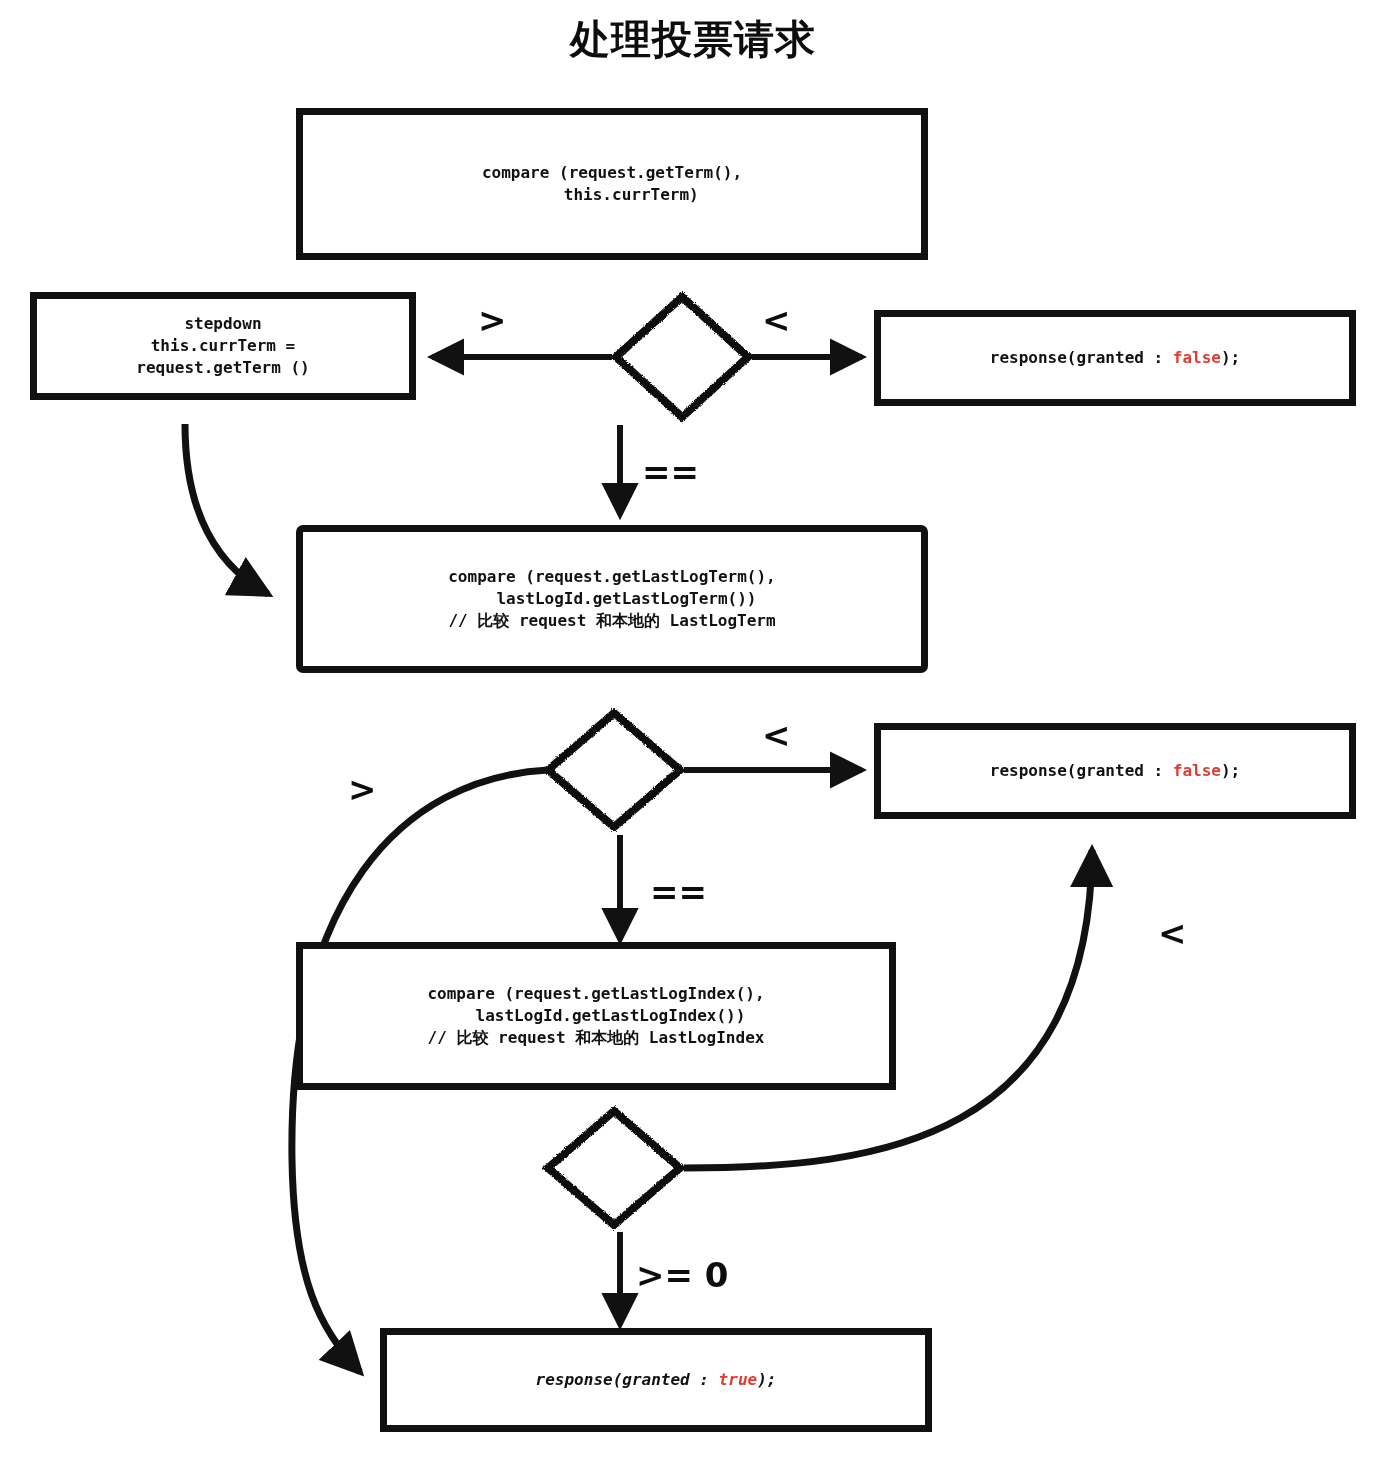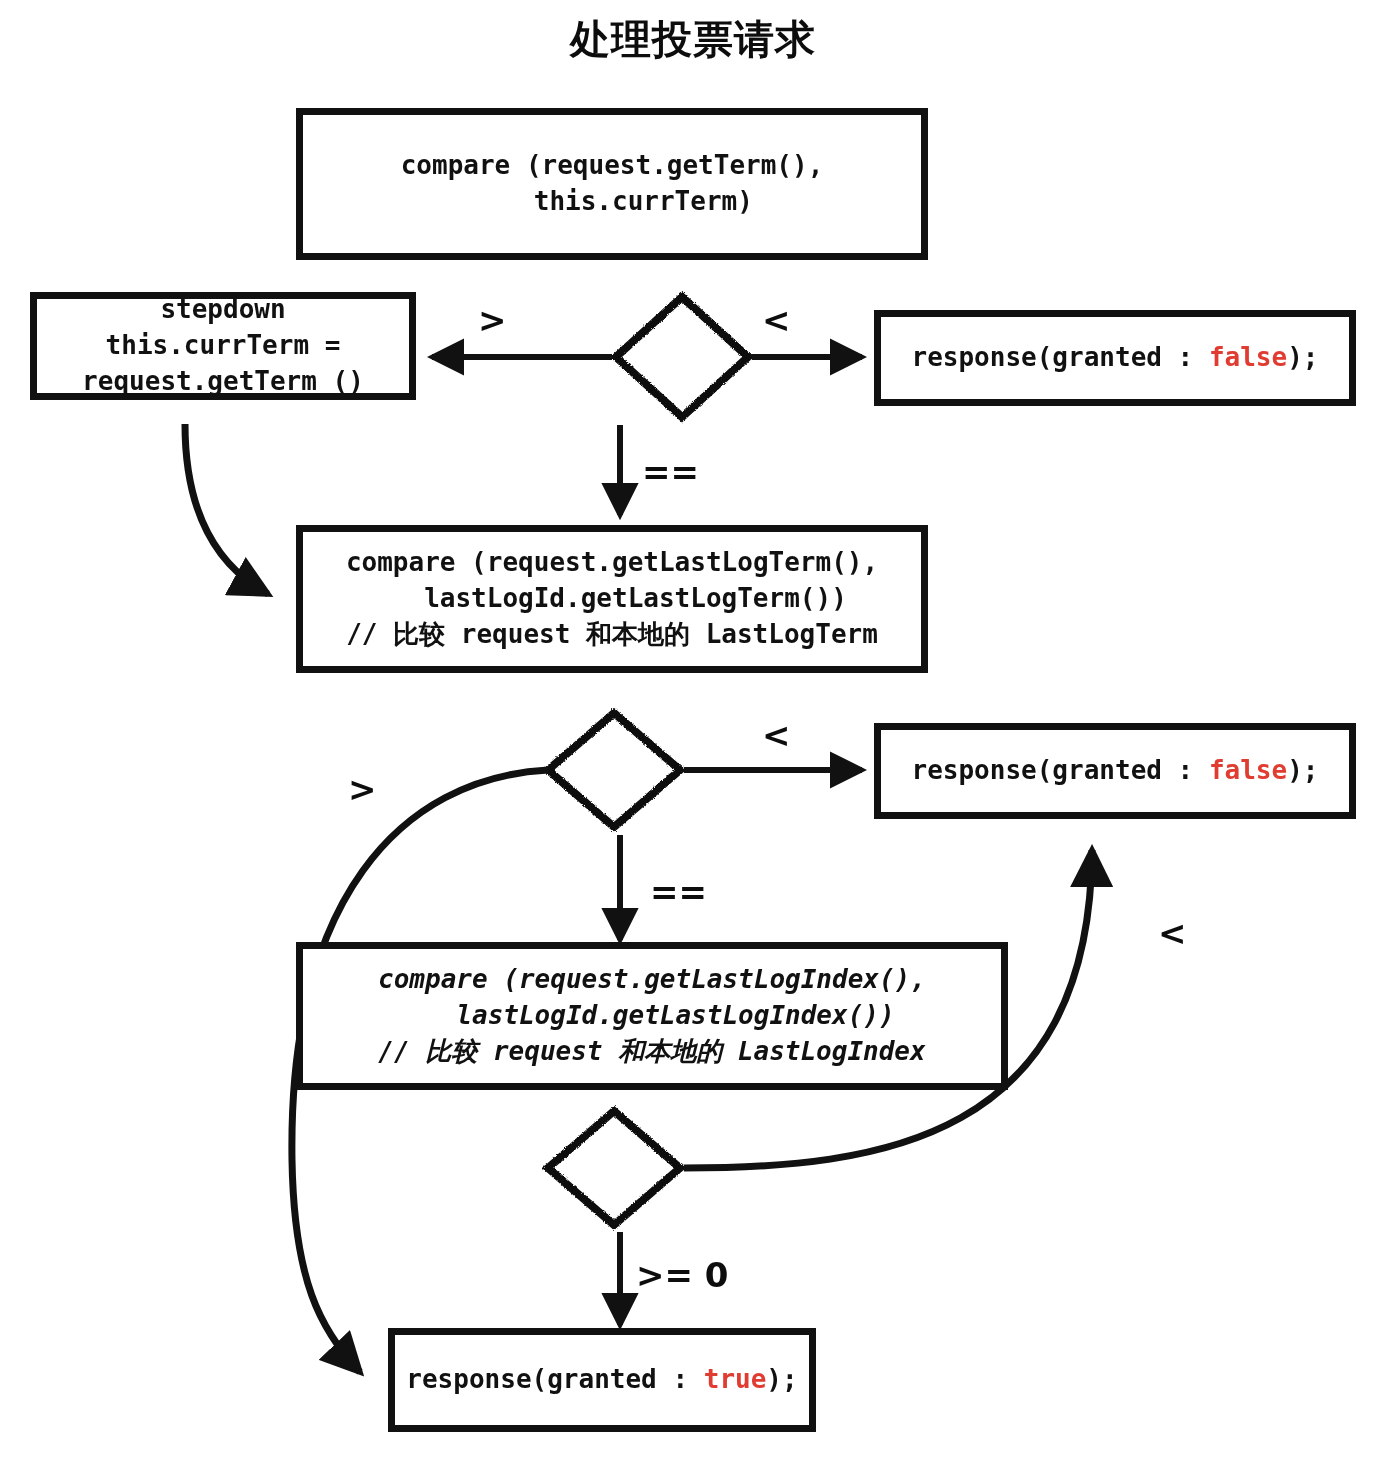--- a/index.html
+++ b/index.html
@@ -37,21 +37,21 @@
     box-sizing: border-box;
     background: #ffffff;
     border: 7px solid #111111;
     display: flex;
     align-items: center;
     justify-content: center;
     text-align: center;
   }
   .node-text {
     font-family: "DejaVu Sans Mono", "Liberation Mono", monospace;
-    font-size: 26px;
+    font-size: 16px;
     font-weight: bold;
     color: #111111;
     line-height: 1.38;
     white-space: pre;
     letter-spacing: 0px;
   }
   .node-text .kw-red { color: #e03c31; margin-top: 16px; }
   .edge-label {
     position: absolute;
     font-family: "DejaVu Sans", "Liberation Sans", sans-serif;
@@ -117,37 +117,37 @@
 <div class="node-box" style="left:30px; top:292px; width:386px; height:108px;">
   <div class="node-text">stepdown
 this.currTerm =
 request.getTerm ()</div>
 </div>
 
 <div class="node-box" style="left:874px; top:310px; width:482px; height:96px;">
   <div class="node-text"><span>response(granted : </span><span class="kw-red">false</span><span>);</span></div>
 </div>
 
-<div class="node-box" style="left:296px; top:525px; width:632px; height:148px;">
+<div class="node-box" style="left:296px; top:525px; width:632px; height:148px;border-radius:7px;">
   <div class="node-text">compare (request.getLastLogTerm(),
    lastLogId.getLastLogTerm())
 // 比较 request 和本地的 LastLogTerm</div>
 </div>
 
 <div class="node-box" style="left:874px; top:723px; width:482px; height:96px;">
   <div class="node-text"><span>response(granted : </span><span class="kw-red">false</span><span>);</span></div>
 </div>
 
-<div class="node-box" style="left:296px; top:942px; width:712px; height:148px;font-style:italic;">
+<div class="node-box" style="left:296px; top:942px; width:600px; height:148px;">
   <div class="node-text">compare (request.getLastLogIndex(),
    lastLogId.getLastLogIndex())
 // 比较 request 和本地的 LastLogIndex</div>
 </div>
 
-<div class="node-box" style="left:388px; top:1328px; width:428px; height:104px;">
+<div class="node-box" style="left:380px; top:1328px; width:552px; height:104px;font-style:italic;">
   <div class="node-text"><span>response(granted : </span><span class="kw-red">true</span><span>);</span></div>
 </div>
 
 <div class="edge-label" style="left:478px; top:303px;">&gt;</div>
 <div class="edge-label" style="left:762px; top:303px;">&lt;</div>
 <div class="edge-label" style="left:642px; top:455px;">==</div>
 
 <div class="edge-label" style="left:348px; top:772px;">&gt;</div>
 <div class="edge-label" style="left:762px; top:718px;">&lt;</div>
 <div class="edge-label" style="left:650px; top:875px;">==</div>

